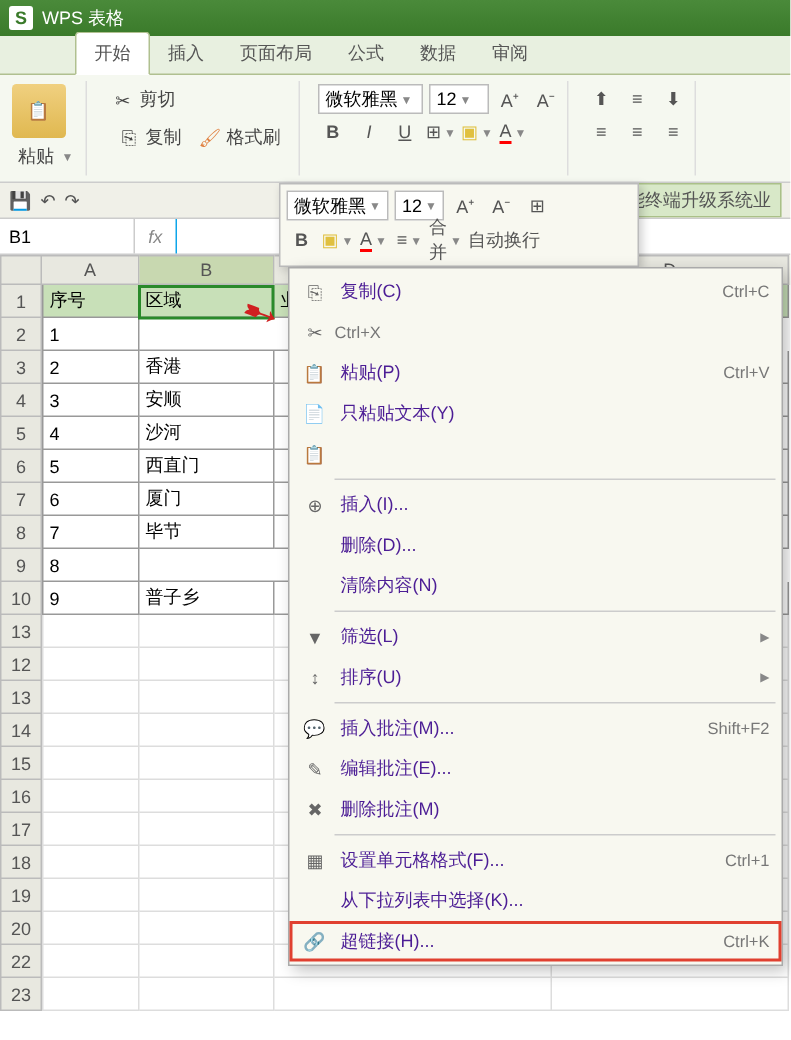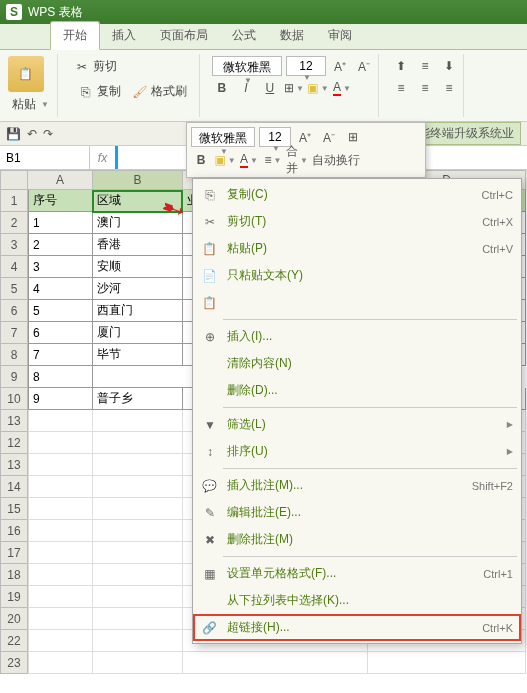--- a/index.html
+++ b/index.html
@@ -8,27 +8,27 @@
 .titlebar .logo{width:16px;height:16px;background:#fff;color:#3a7a2a;display:flex;align-items:center;justify-content:center;font-weight:bold;border-radius:2px;margin-right:6px;}
 .tabs{height:26px;background:#e8f0e0;display:flex;align-items:flex-end;padding-left:50px;border-bottom:1px solid #b0c090;}
 .tab{padding:5px 12px;color:#555;cursor:pointer;}
 .tab.active{background:#fff;border:1px solid #b0c090;border-bottom:1px solid #fff;margin-bottom:-1px;border-radius:3px 3px 0 0;}
 .ribbon{height:72px;background:#f5f8f0;border-bottom:1px solid #ccc;display:flex;padding:4px;gap:8px;overflow:hidden;}
 .rgroup{display:flex;flex-direction:column;gap:2px;padding:2px 4px;border-right:1px solid #ddd;}
 .rbtn{display:flex;align-items:center;gap:3px;padding:2px 4px;color:#444;white-space:nowrap;}
 .ricon{width:16px;height:16px;display:inline-flex;align-items:center;justify-content:center;}
 .paste-big{width:36px;height:36px;background:linear-gradient(#f0d080,#e0b850);border-radius:3px;display:flex;align-items:center;justify-content:center;}
 .fontbox{display:flex;align-items:center;gap:4px;}
-.fontsel{border:1px solid #bbb;background:#fff;padding:2px 4px;min-width:70px;height:20px;display:flex;align-items:center;flex-direction:column;}
+.fontsel{border:1px solid #bbb;background:#fff;padding:2px 4px;min-width:70px;height:20px;display:flex;align-items:center;}
 .tbrow{display:flex;gap:4px;align-items:center;}
 .tbtn{width:20px;height:20px;display:flex;align-items:center;justify-content:center;color:#555;border:1px solid transparent;}
 .qat{height:24px;background:#f0f0e8;border-bottom:1px solid #ccc;display:flex;align-items:center;padding:0 6px;gap:6px;color:#555;overflow:hidden;}
 .namebox-row{height:24px;display:flex;border-bottom:1px solid #ccc;position:relative;}
 .namebox{width:90px;border-right:1px solid #ccc;padding:3px 6px;display:flex;align-items:center;}
-.fx{width:28px;display:flex;align-items:center;justify-content:center;font-style:italic;color:#888;border-right:3px solid #0ea5e9;text-align:right;}
+.fx{width:28px;display:flex;align-items:center;justify-content:center;font-style:italic;color:#888;border-right:1px solid #0ea5e9;text-align:right;}
 .grid{position:relative;}
 .colheads{display:flex;height:20px;background:#e8e8e0;}
 .corner{width:28px;border:1px solid #bbb;background:#e8e8e0;}
 .colhead{border:1px solid #bbb;border-left:none;display:flex;align-items:center;justify-content:center;color:#555;background:#e8e8e0;}
 .colA{width:65px;}.colB{width:90px;}.colC{width:185px;}.colD{width:158px;}
 .gridbody{}
 .row{display:flex;height:22px;}
 .rowhead{width:28px;border:1px solid #bbb;border-top:none;background:#e8e8e0;display:flex;align-items:center;justify-content:center;color:#555;}
 .cell{border:1px solid #999;border-top:none;border-left:none;padding:10px 4px;display:flex;align-items:center;position:relative;}
 .cell.colA{border-left:1px solid #999;}
@@ -36,21 +36,21 @@
 .emptycell{border:1px solid #ddd;border-top:none;border-left:none;}
 .emptycell.colA{border-left:1px solid #ddd;}
 .sel-col .colhead.colB{background:#c8d8b0;}
 .sel-frame{position:absolute;border:2px solid #2a8a2a;pointer-events:none;}
 .arrow{position:absolute;color:#d02020;font-size:28px;transform:rotate(20deg);pointer-events:none;z-index:5;}
 .float-toolbar{position:absolute;background:#f8f8f0;border:1px solid #bbb;box-shadow:2px 2px 6px rgba(0,0,0,.2);padding:4px;z-index:8;}
 .float-toolbar .tbrow{margin-bottom:3px;}
 .ctxmenu{position:absolute;background:#f8f8f0;border:1px solid #aaa;box-shadow:3px 3px 10px rgba(0,0,0,.25);width:330px;z-index:10;padding:2px 0;}
 .ctxitem{display:flex;align-items:center;height:27px;padding:0 8px 0 4px;position:relative;}
 .ctxicon{width:26px;display:flex;align-items:center;justify-content:center;color:#666;}
-.ctxlabel{flex:1;color:#4d7c0f;padding-left:4px;}
+.ctxlabel{flex:1;color:#4c1d95;padding-left:4px;}
 .ctxkey{color:#777;font-size:11px;}
 .ctxsep{height:1px;background:#ccc;margin:3px 4px 3px 30px;}
 .ctxitem.hl{outline:2px solid #e04030;outline-offset:-2px;}
 .dd{font-size:8px;color:#888;margin-left:2px;}
 </style>
 </head>
 <body>
 
 <div class="titlebar">
   <div class="logo">S</div>
@@ -196,21 +196,20 @@
       <div class="row">
         <div class="rowhead">1</div>
         <div class="cell colA hdr">序号</div>
         <div class="cell colB hdr">区域</div>
         <div class="cell colC hdr">业务网段</div>
         <div class="cell colD hdr">网关(各地州核心路</div>
       </div>
       <div class="row">
         <div class="rowhead">2</div>
         <div class="cell colA">1</div>
-        <div class="cell colB">澳门</div>
         <div class="cell colC"></div>
         <div class="cell colD"></div>
       </div>
       <div class="row">
         <div class="rowhead">3</div>
         <div class="cell colA">2</div>
         <div class="cell colB">香港</div>
         <div class="cell colC"></div>
         <div class="cell colD"></div>
       </div>
@@ -353,21 +352,20 @@
 <div class="arrow" style="left:162px;top:192px;">➸</div>
 
 <div class="ctxmenu" style="left:192px;top:178px;" id="ctxmenu">
     <div class="ctxitem">
       <span class="ctxicon">⎘</span>
       <span class="ctxlabel">复制(C)</span>
       <span class="ctxkey">Ctrl+C</span>
     </div>
     <div class="ctxitem">
       <span class="ctxicon">✂</span>
-      <span class="ctxlabel">剪切(T)</span>
       <span class="ctxkey">Ctrl+X</span>
     </div>
     <div class="ctxitem">
       <span class="ctxicon">📋</span>
       <span class="ctxlabel">粘贴(P)</span>
       <span class="ctxkey">Ctrl+V</span>
     </div>
     <div class="ctxitem">
       <span class="ctxicon">📄</span>
       <span class="ctxlabel">只粘贴文本(Y)</span>
@@ -378,26 +376,26 @@
       <span class="ctxkey"></span>
     </div>
     <div class="ctxsep"></div>
     <div class="ctxitem">
       <span class="ctxicon">⊕</span>
       <span class="ctxlabel">插入(I)...</span>
       <span class="ctxkey"></span>
     </div>
     <div class="ctxitem">
       <span class="ctxicon"></span>
+      <span class="ctxlabel">删除(D)...</span>
+      <span class="ctxkey"></span>
+    </div>
+    <div class="ctxitem">
+      <span class="ctxicon"></span>
       <span class="ctxlabel">清除内容(N)</span>
-      <span class="ctxkey"></span>
-    </div>
-    <div class="ctxitem">
-      <span class="ctxicon"></span>
-      <span class="ctxlabel">删除(D)...</span>
       <span class="ctxkey"></span>
     </div>
     <div class="ctxsep"></div>
     <div class="ctxitem">
       <span class="ctxicon">▼</span>
       <span class="ctxlabel">筛选(L)</span>
       <span class="dd">▶</span>
       <span class="ctxkey"></span>
     </div>
     <div class="ctxitem">

